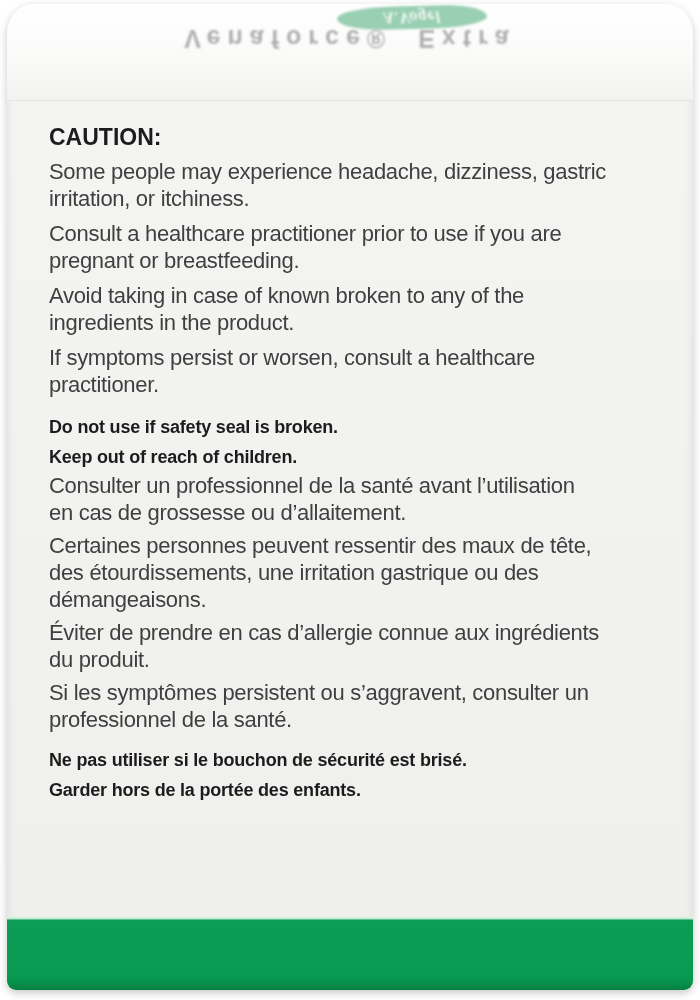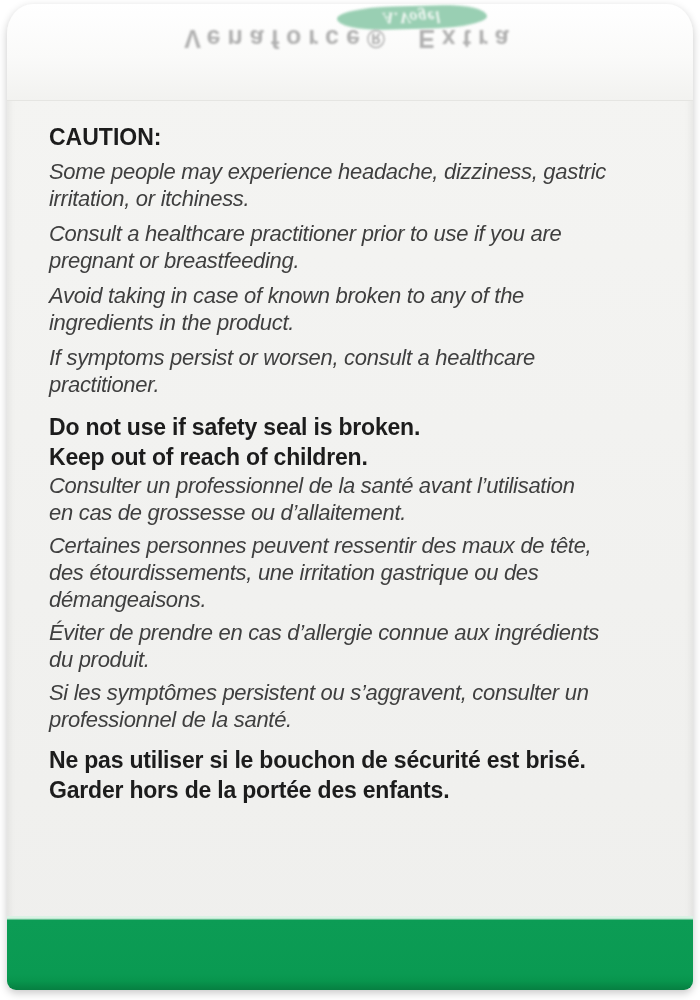--- a/index.html
+++ b/index.html
@@ -47,24 +47,24 @@
   }
   
   .content{
     position:absolute;top:118px;left:42px;width:608px;
     color:#3f3f3f;font-size:22px;line-height:27px;letter-spacing:-0.3px;
   }
   .heading{
     font-weight:bold;color:#1c1c1c;font-size:23px;line-height:30px;
     margin:0 0 6px 0;letter-spacing:0;
   }
-  .para{white-space:pre-line;margin:0 0 8px 0;font-style:italic;}
+  .para{white-space:pre-line;margin:0 0 8px 0;}
   .warning{
     white-space:pre-line;font-weight:bold;color:#1c1c1c;
-    font-size:23px;line-height:30px;margin:14px 0 0 0;letter-spacing:-0.2px;
+    font-size:18px;line-height:30px;margin:14px 0 0 0;letter-spacing:-0.2px;
   }
   .sec-fr .heading{margin-top:40px;}
   .sec-fr .para{margin-bottom:6px;}
   .sec-fr .warning{margin-top:12px;}
   
   .green-band{
     position:absolute;left:0;right:0;top:912px;height:74px;
     background:linear-gradient(180deg,#d9f2e4 0%,#d9f2e4 3%,#0c9c55 6%,#0a9a52 78%,#08954d 88%,#067f41 100%);
     border-radius:0 0 9px 9px;
   }

